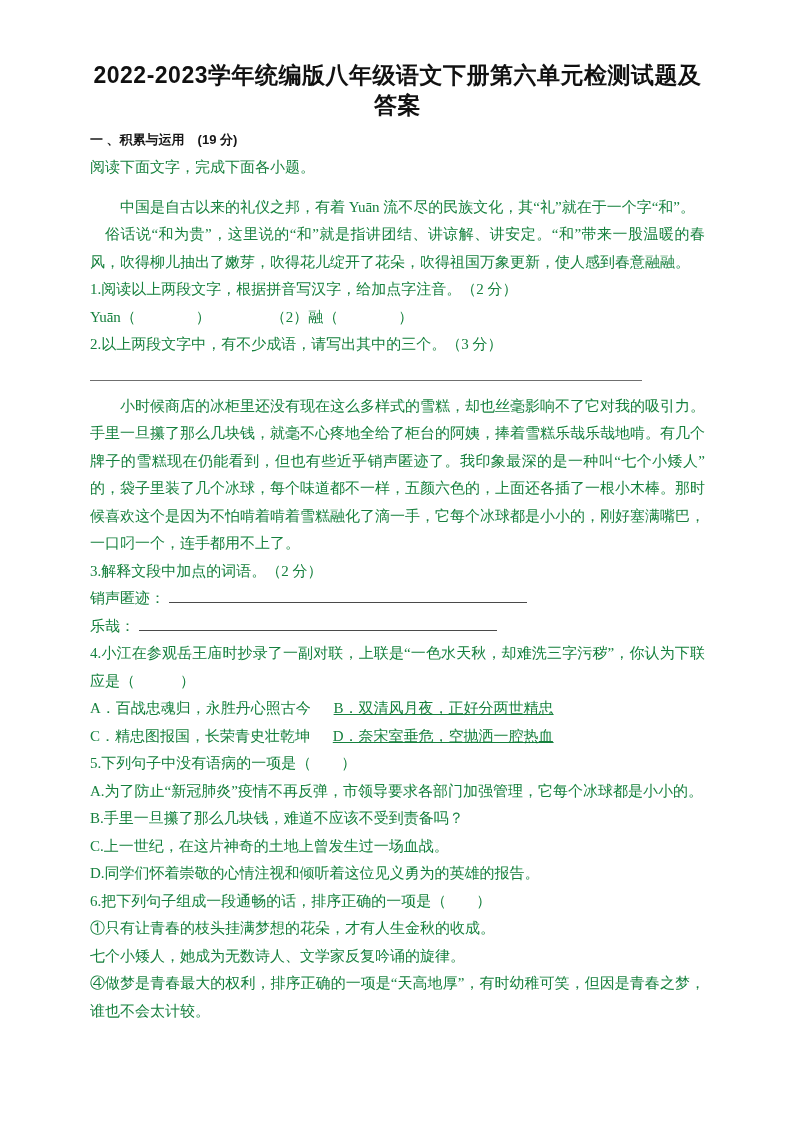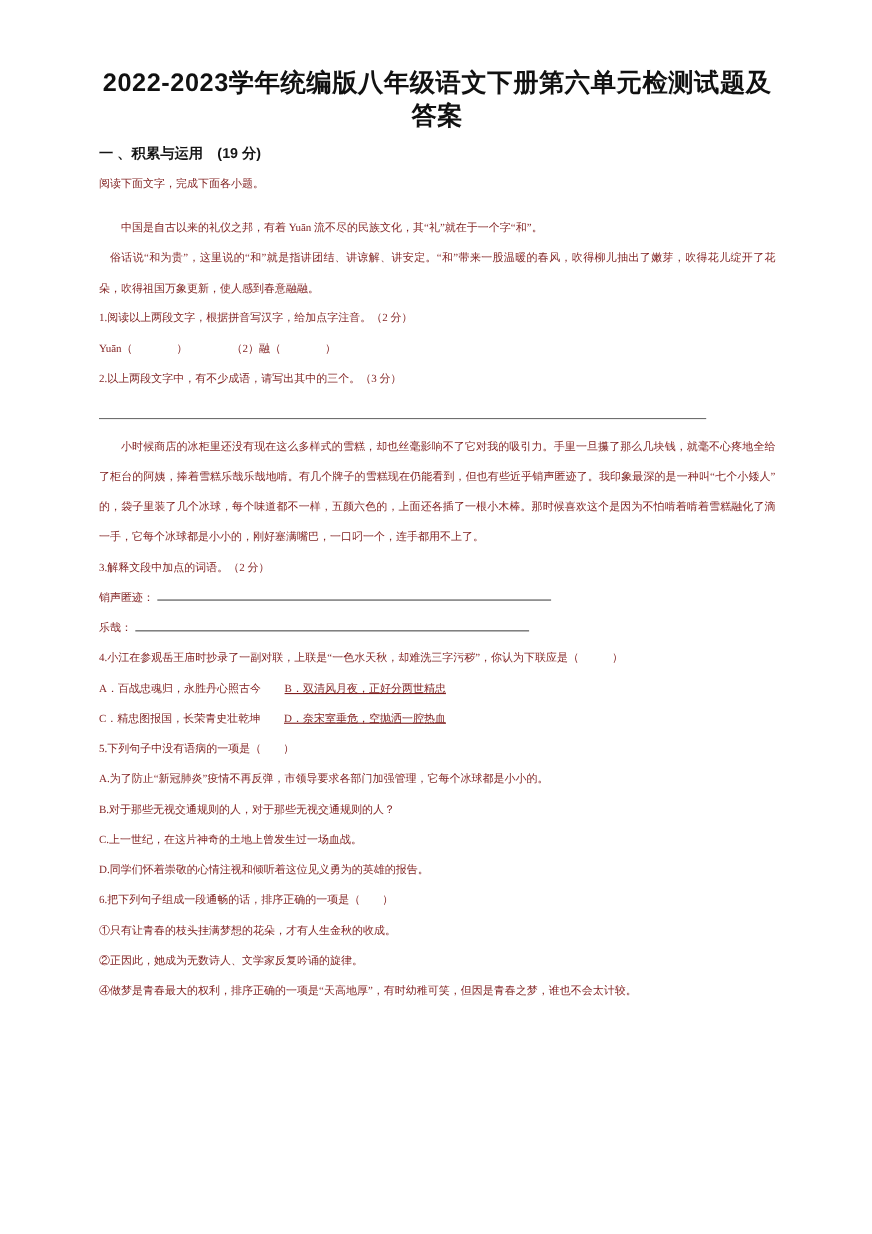--- a/index.html
+++ b/index.html
@@ -35,24 +35,24 @@
   .section-heading {
     margin: 0 0 1px 0;
     font-family: "Liberation Sans", "DejaVu Sans", sans-serif;
     font-weight: 700;
     font-size: 13px;
     line-height: 27px;
     color: #151515;
   }
   p.line {
     margin: 0;
-    font-size: 10px;
+    font-size: 15px;
     line-height: 27.5px;
     text-align: justify;
-    color: #7f1d1d;
+    color: #15803d;
   }
   p.indent2 { text-indent: 2em; margin-top: 12px; }
   p.indent1 { text-indent: 1em; }
   .answer-rule {
     width: 552px;
     height: 21px;
     border-bottom: 1px solid #6f6f6f;
     margin-bottom: 6px;
   }
   .blank-line {
@@ -109,23 +109,23 @@
   </p>
 
   <p class="line">
     <span>C．精忠图报国，长荣青史壮乾坤</span>
     <span class="opt-second">D．奈宋室垂危，空抛洒一腔热血</span>
   </p>
 
   <p class="line">5.下列句子中没有语病的一项是（　　）</p>
 
   <p class="line">A.为了防止“新冠肺炎”疫情不再反弹，市领导要求各部门加强管理，它每个冰球都是小小的。</p>
-  <p class="line">B.对于那些无视交通规则的人，对于那些无视交通规则的人？</p>
+  <p class="line">B.手里一旦攥了那么几块钱，难道不应该不受到责备吗？</p>
   <p class="line">C.上一世纪，在这片神奇的土地上曾发生过一场血战。</p>
   <p class="line">D.同学们怀着崇敬的心情注视和倾听着这位见义勇为的英雄的报告。</p>
 
   <p class="line">6.把下列句子组成一段通畅的话，排序正确的一项是（　　）</p>
 
   <p class="line">①只有让青春的枝头挂满梦想的花朵，才有人生金秋的收成。</p>
-  <p class="line">②正因此，她成为无数诗人、文学家反复吟诵的旋律。</p>
+  <p class="line">七个小矮人，她成为无数诗人、文学家反复吟诵的旋律。</p>
   <p class="line">④做梦是青春最大的权利，排序正确的一项是“天高地厚”，有时幼稚可笑，但因是青春之梦，谁也不会太计较。</p>
 
 </div>
 
 </body></html>

